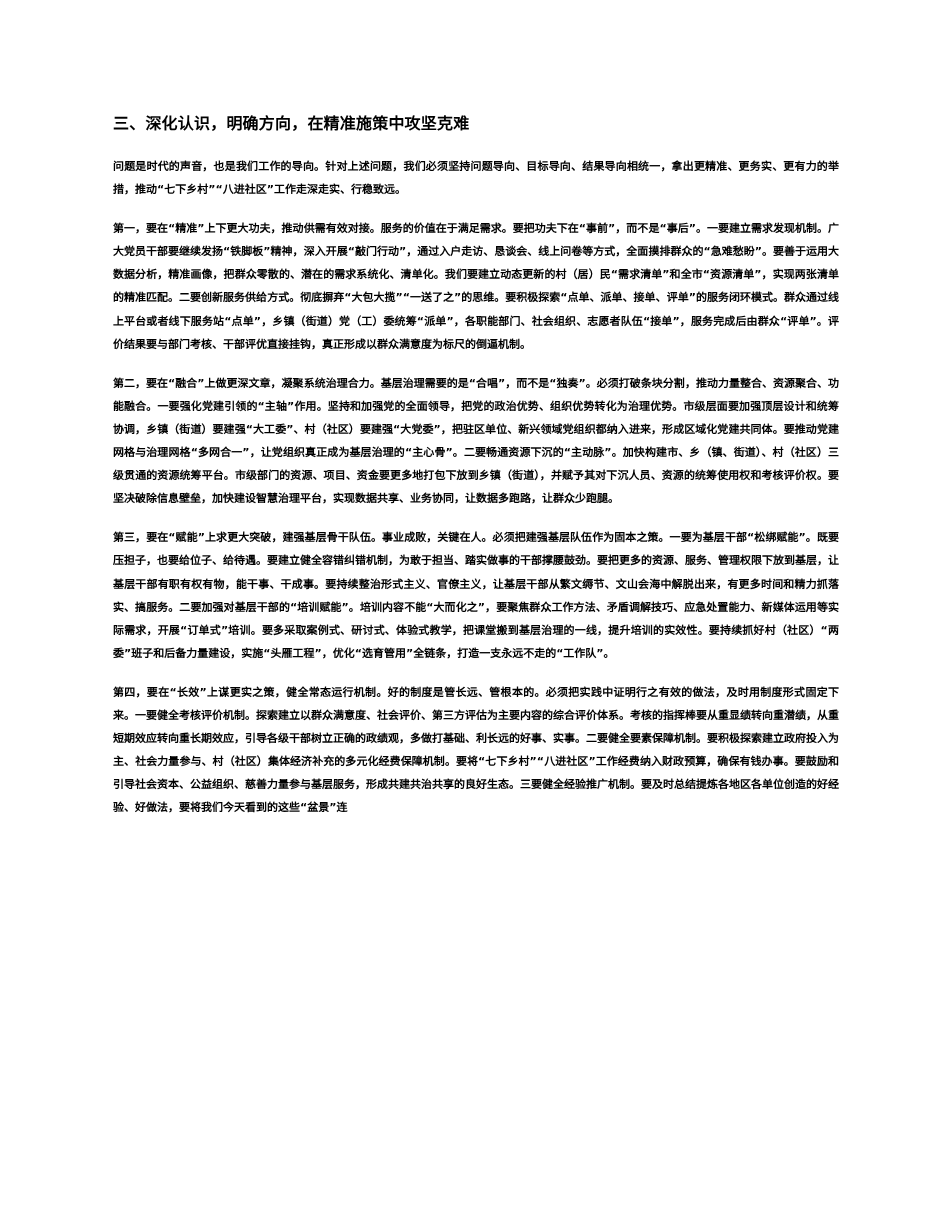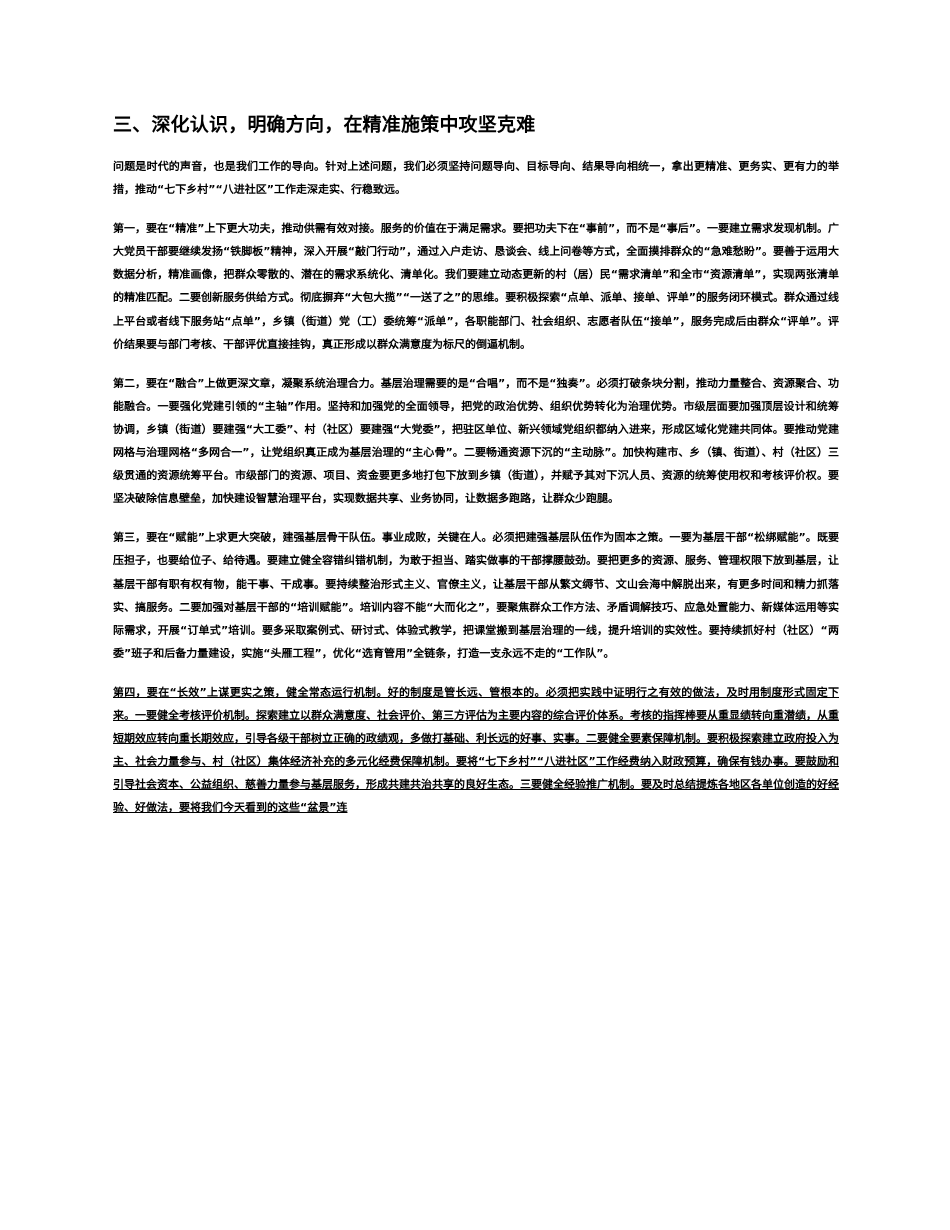--- a/index.html
+++ b/index.html
@@ -25,21 +25,21 @@
     box-sizing: border-box;
     padding: 113px 112px 0 113px;
   }
 
   .doc-body {
     width: 726px;
   }
 
   
   .section-heading {
-    font-size: 19px;
+    font-size: 16px;
     line-height: 22px;
     font-weight: 700;
     letter-spacing: 0.2px;
     margin: 0 0 20px 0;
     text-align: left;
     white-space: nowrap;
   }
 
   .para {
     font-size: 11px;
@@ -48,21 +48,20 @@
     text-justify: inter-ideograph;
     text-align-last: left;
     margin: 0 0 16px 0;
     letter-spacing: 0px;
     word-break: break-all;
     font-weight: 600;
   }
 
   .para:last-child {
     margin-bottom: 15px;
-    text-decoration: underline;
   }
 </style>
 </head>
 <body>
 
 <div class="page">
   <div class="doc-body">
 
     <h3 class="section-heading">三、深化认识，明确方向，在精准施策中攻坚克难</h3>
 

